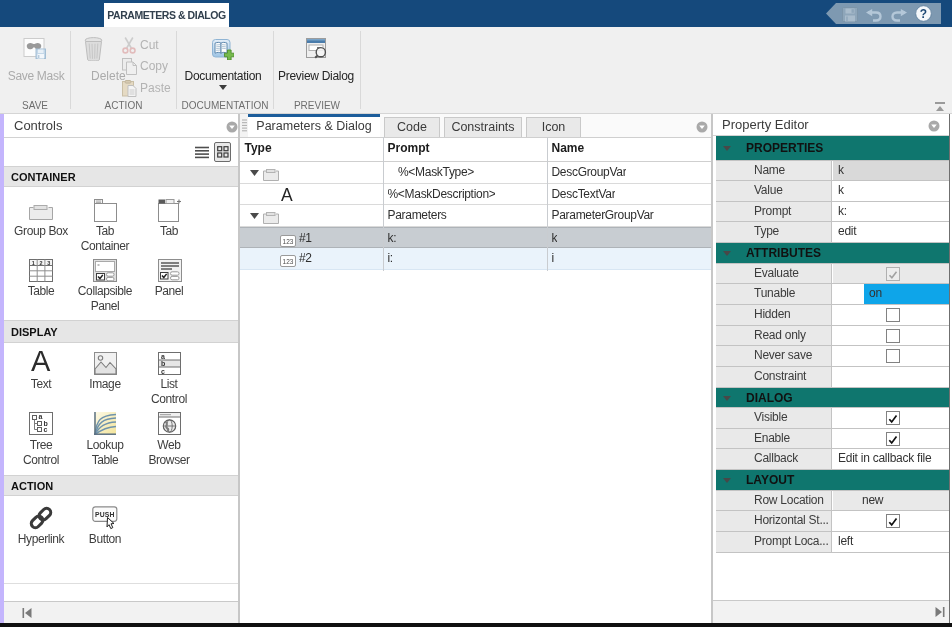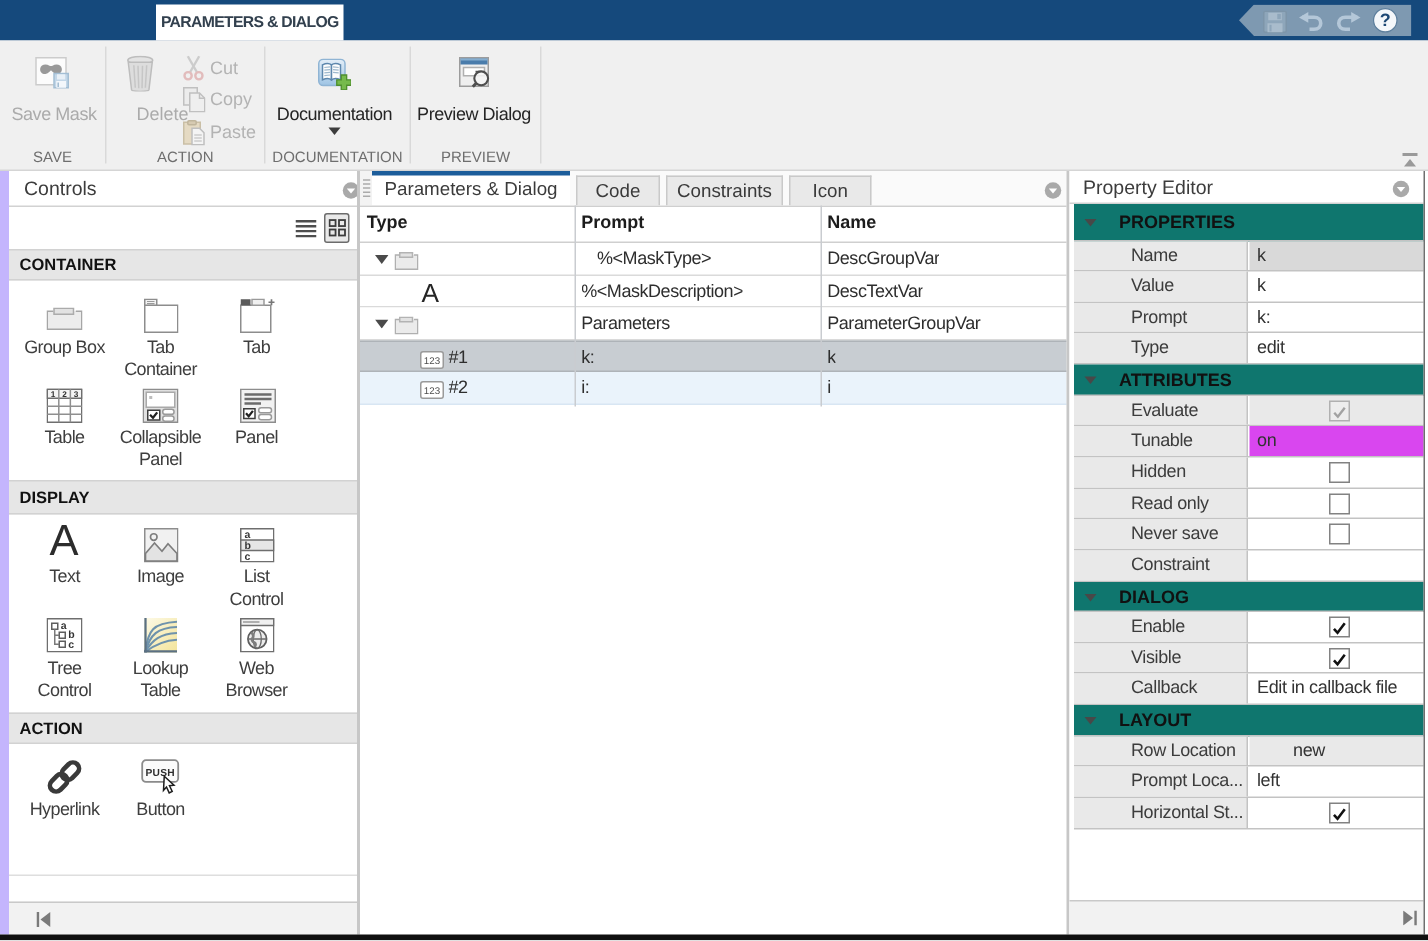--- a/index.html
+++ b/index.html
@@ -147,21 +147,21 @@
 
     <div class="ab" style="left:0px;top:73px;width:70px;text-align:center;font-size:10px;color:#6e6e6e;">SAVE</div>
     <div class="ab" style="left:71px;top:73px;width:105px;text-align:center;font-size:10px;color:#6e6e6e;">ACTION</div>
     <div class="ab" style="left:177px;top:73px;width:96px;text-align:center;font-size:10px;color:#6e6e6e;">DOCUMENTATION</div>
     <div class="ab" style="left:274px;top:73px;width:86px;text-align:center;font-size:10px;color:#6e6e6e;">PREVIEW</div>
 
     <div class="ab" style="left:935px;top:75px;width:10px;height:1.5px;background:#9a9a9a;"></div>
     <div class="ab" style="left:936px;top:79px;width:0;height:0;border-left:4px solid transparent;border-right:4px solid transparent;border-bottom:5px solid #9a9a9a;"></div>
   </div>
 
-  <div class="ab" id="leftpanel" style="left:0;top:114px;width:238px;height:509px;background:#fff;border-left:6px solid #c4b5fd;box-sizing:border-box;">
+  <div class="ab" id="leftpanel" style="left:0;top:114px;width:238px;height:509px;background:#fff;border-left:4px solid #c4b5fd;box-sizing:border-box;">
 
     <div class="ab" style="left:0;top:0;width:238px;height:24px;border-bottom:1px solid #d2d2d2;box-sizing:border-box;">
       <div class="ab" style="left:10px;top:0;line-height:23px;font-size:13px;color:#3c3c3c;">Controls</div>
       <svg class="ab" style="left:222px;top:7px;" width="12" height="12" viewBox="0 0 12 12">
           <circle cx="6" cy="6" r="5.5" fill="#a9a9a9"></circle>
           <path d="M3.2 4.6h5.6L6 8z" fill="#ffffff"></path>
         </svg>
     </div>
 
     <svg class="ab" style="left:191px;top:32px;" width="14" height="13" viewBox="0 0 14 13">
@@ -445,21 +445,21 @@
       <div class="prow">
           <div class="plab">Evaluate</div>
           <div class="pval" style="background:#e9e9e9;">
             <span class="cb" style="background:#ededed;border-color:#b0b0b0;"><svg width="12" height="12" viewBox="0 0 12 12">
                 <path d="M2.5 6.2l2.4 2.6 4.6-6" fill="none" stroke="#a2a2a2" stroke-width="1.6"></path>
               </svg></span>
           </div>
         </div>
       <div class="prow">
           <div class="plab">Tunable</div>
-          <div class="pval" style="background:#d946ef;">on</div>
+          <div class="pval" style="background:#0ea5e9;margin-left:31px;">on</div>
         </div>
       <div class="prow">
           <div class="plab">Hidden</div>
           <div class="pval">
             <span class="cb"></span>
           </div>
         </div>
       <div class="prow">
           <div class="plab">Read only</div>
           <div class="pval">
@@ -470,57 +470,57 @@
           <div class="plab">Never save</div>
           <div class="pval">
             <span class="cb"></span>
           </div>
         </div>
       <div class="prow">
           <div class="plab">Constraint</div>
           <div class="pval"></div>
         </div>
       <div class="psec"><span class="ptri"></span>DIALOG</div>
+      <div class="prow">
+          <div class="plab">Visible</div>
+          <div class="pval">
+            <span class="cb"><svg width="12" height="12" viewBox="0 0 12 12">
+                <path d="M2.3 6.2l2.4 2.7 4.8-6.4" fill="none" stroke="#111" stroke-width="1.7"></path>
+              </svg></span>
+          </div>
+        </div>
       <div class="prow">
           <div class="plab">Enable</div>
           <div class="pval">
             <span class="cb"><svg width="12" height="12" viewBox="0 0 12 12">
                 <path d="M2.3 6.2l2.4 2.7 4.8-6.4" fill="none" stroke="#111" stroke-width="1.7"></path>
               </svg></span>
           </div>
         </div>
       <div class="prow">
-          <div class="plab">Visible</div>
-          <div class="pval">
-            <span class="cb"><svg width="12" height="12" viewBox="0 0 12 12">
-                <path d="M2.3 6.2l2.4 2.7 4.8-6.4" fill="none" stroke="#111" stroke-width="1.7"></path>
-              </svg></span>
-          </div>
-        </div>
-      <div class="prow">
           <div class="plab">Callback</div>
           <div class="pval">Edit in callback file</div>
         </div>
       <div class="psec"><span class="ptri"></span>LAYOUT</div>
       <div class="prow">
           <div class="plab">Row Location</div>
           <div class="pval" style="background:#e9e9e9;padding-left:29px;">new</div>
-        </div>
-      <div class="prow">
-          <div class="plab">Prompt Loca...</div>
-          <div class="pval">left</div>
         </div>
       <div class="prow">
           <div class="plab">Horizontal St...</div>
           <div class="pval">
             <span class="cb"><svg width="12" height="12" viewBox="0 0 12 12">
                 <path d="M2.3 6.2l2.4 2.7 4.8-6.4" fill="none" stroke="#111" stroke-width="1.7"></path>
               </svg></span>
           </div>
         </div>
+      <div class="prow">
+          <div class="plab">Prompt Loca...</div>
+          <div class="pval">left</div>
+        </div>
     </div>
 
     <div class="ab" style="left:0;top:486px;width:236px;height:23px;background:#f2f2f2;border-top:1px solid #c9c9c9;box-sizing:border-box;">
       <svg class="ab" style="left:222px;top:6px;" width="10" height="10" viewBox="0 0 10 10">
           <path d="M0.5 0v10L7 5z" fill="#7a7a7a"></path>
           <rect x="7.9" y="0" width="1.6" height="10" fill="#7a7a7a"></rect>
         </svg>
     </div>
   </div>
   <div class="ab" style="left:949px;top:114px;width:1px;height:509px;background:#6f6f6f;"></div>

